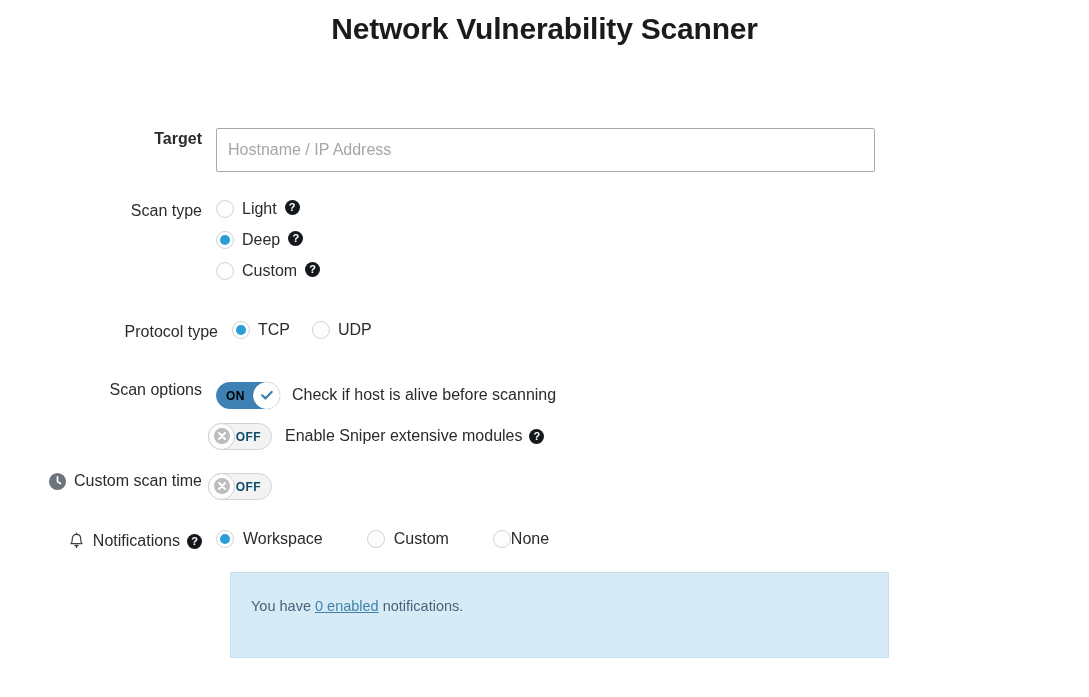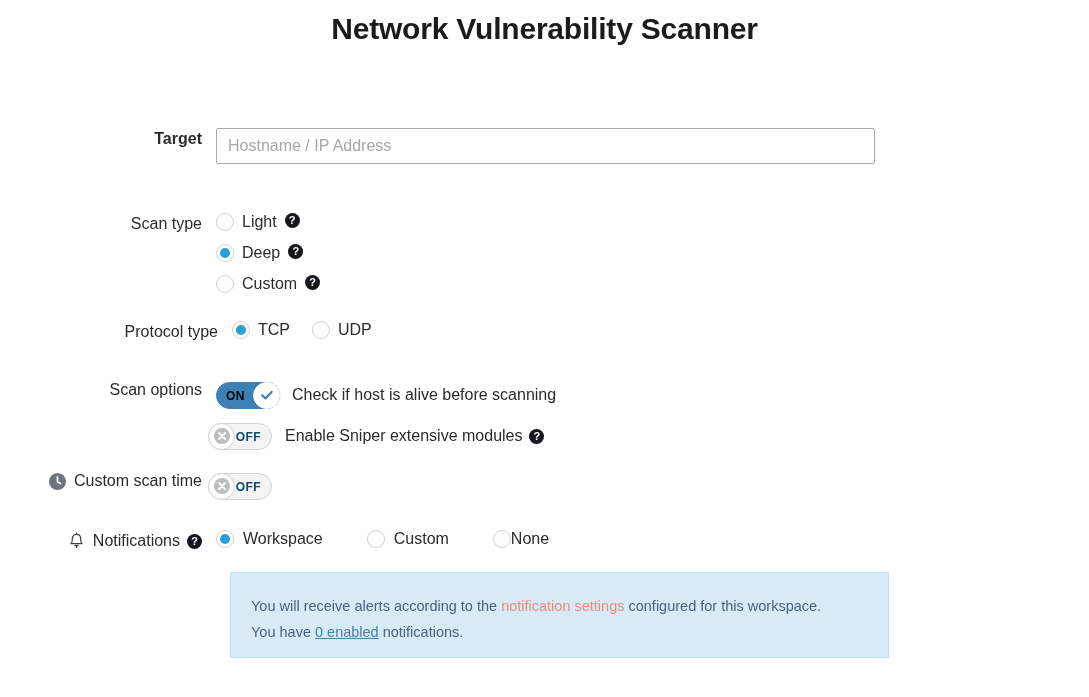--- a/index.html
+++ b/index.html
@@ -35,21 +35,21 @@
   }
   .label.bold{font-weight:bold;}
   .label-icons{
     display:flex;align-items:center;justify-content:flex-end;gap:7px;
   }
   .field{flex:1;}
 
   
   .target-row{left:0;top:128px;width:1089px;}
   .text-input{
-    width:659px;height:36px;
+    width:659px;height:44px;
     box-sizing:border-box;
     border:1px solid #a9a9a9;
     border-radius:2px;
     background:#fff;
     font-size:16px;
     color:#333;
     padding:0 11px;
     outline:none;
     font-family:"Liberation Sans", sans-serif;
   }
@@ -150,21 +150,21 @@
 
 <div class="page-title">Network Vulnerability Scanner</div>
 
 <div class="row target-row">
   <div class="label bold">Target</div>
   <div class="field">
     <input class="text-input" type="text" placeholder="Hostname / IP Address" style="">
   </div>
 </div>
 
-<div class="row" style="left:0;top:213px;width:1048px;">
+<div class="row" style="left:0;top:200px;width:1048px;">
   <div class="label">Scan type</div>
   <div class="field">
 
     <div class="radio-line">
       <span class="radio"></span>
       <span class="radio-label">Light</span>
       <span class="help-icon">?</span>
     </div>
 
     <div class="radio-line">
@@ -268,18 +268,15 @@
       <span class="radio"></span>
       <span class="radio-label" style="margin-left:9px;margin-right:44px;">Custom</span>
       <span class="radio"></span>
       <span class="radio-label" style="">None</span>
     </div>
   </div>
 </div>
 
 <div class="info-box">
   <div class="info-line">
-    <span>You will receive alerts according to the </span><span class="accent-link">notification settings</span><span> configured for this workspace.</span>
-  </div>
-  <div class="info-line">
     <span>You have </span><span class="underline-link">0 enabled</span><span> notifications.</span>
   </div>
 </div>
 
 </body></html>

